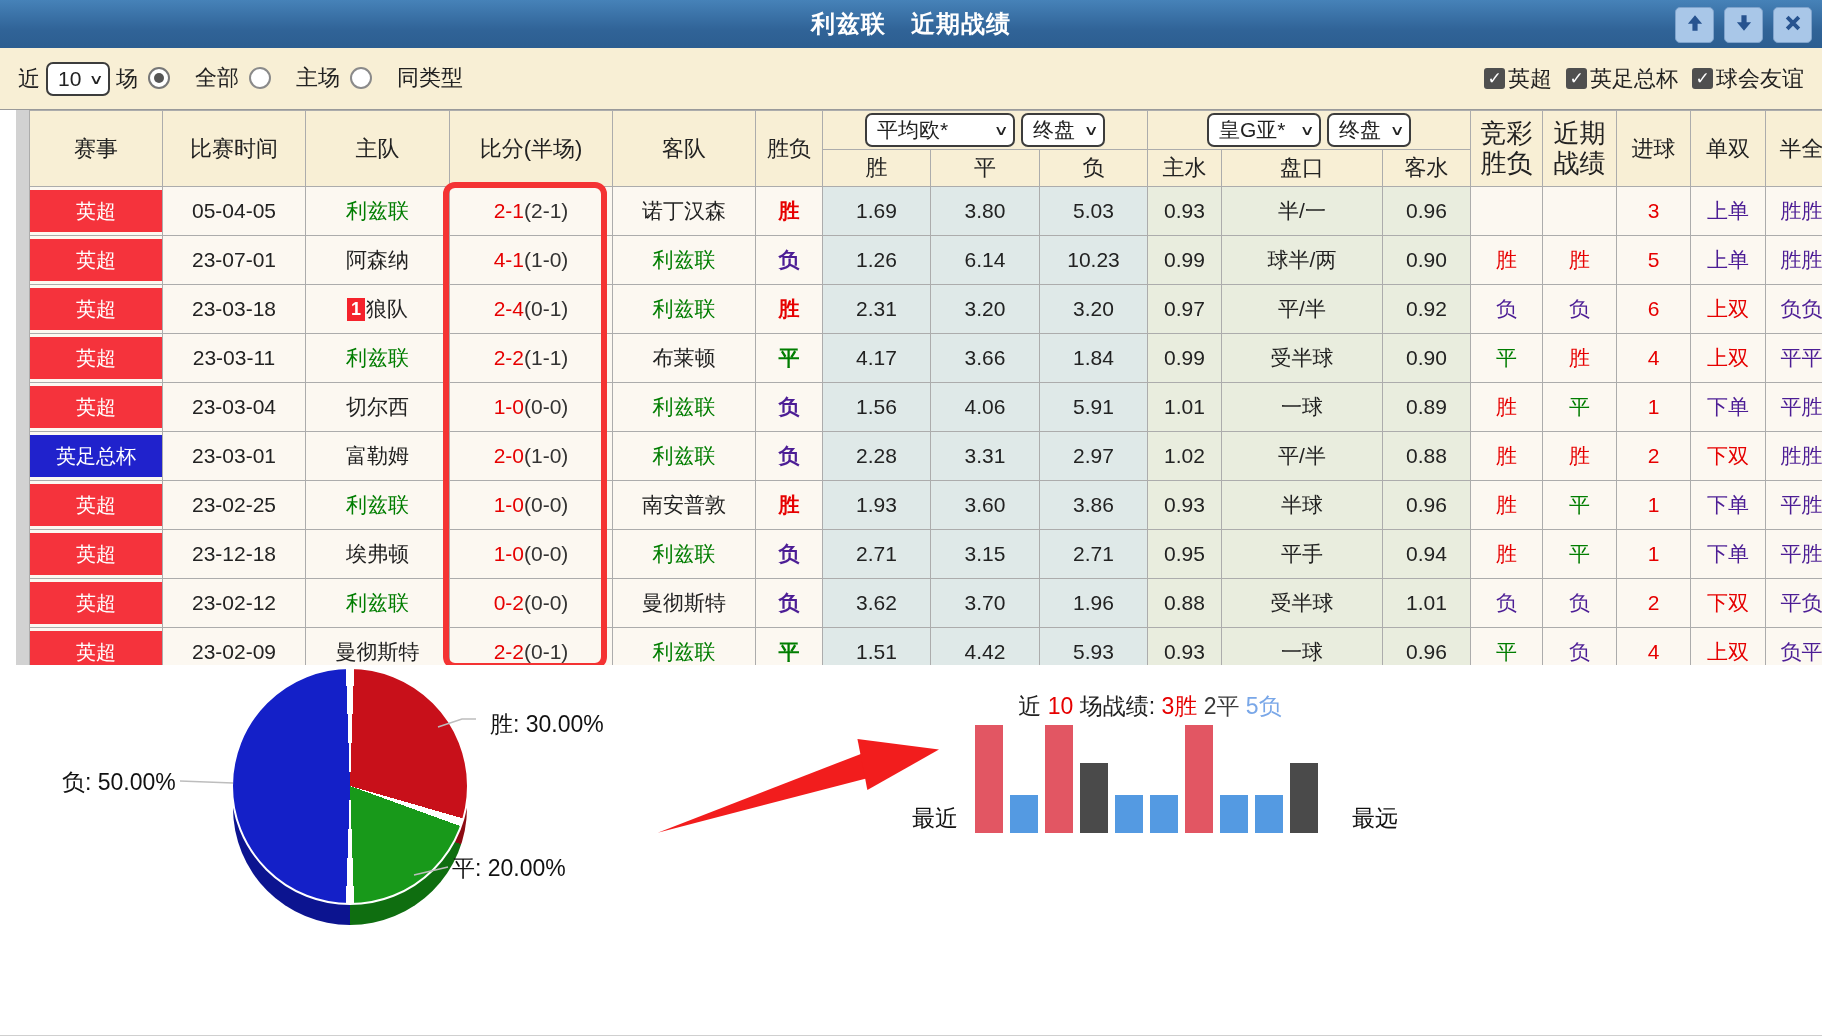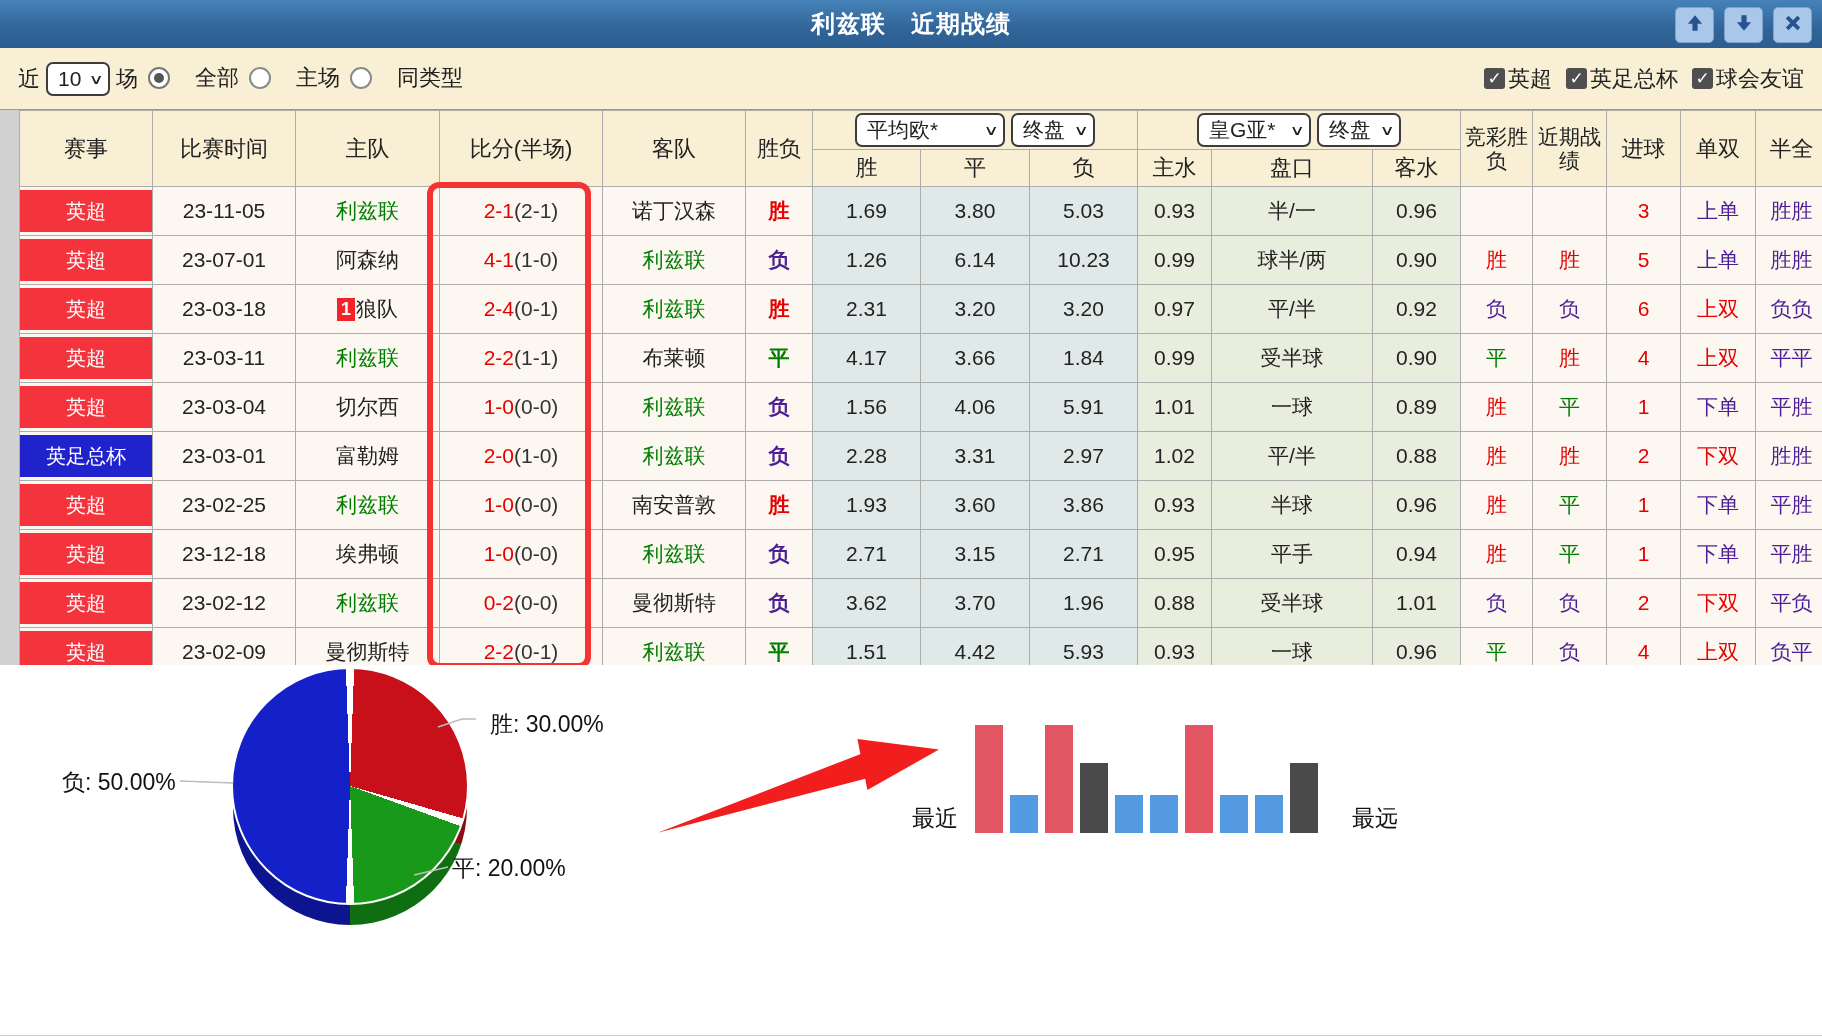--- a/index.html
+++ b/index.html
@@ -31,31 +31,31 @@
   .radio{width:22px;height:22px;border-radius:50%;border:2px solid #8A8A8A;background:#fff;
     display:inline-block;box-sizing:border-box;position:relative;margin-right:5px;}
   .radio.on{border-color:#777;}
   .radio.on::after{content:"";position:absolute;left:4px;top:4px;width:10px;height:10px;
     border-radius:50%;background:#555;}
   .leagues{margin-left:auto;display:flex;align-items:center;gap:14px;}
   .league{display:inline-flex;align-items:center;cursor:pointer;}
   .cbx{width:21px;height:21px;background:#4F4F4F;border-radius:3px;display:inline-block;
     color:#fff;font-size:17px;font-weight:bold;text-align:center;line-height:21px;margin-right:3px;}
   
-  .table-wrap{position:absolute;left:0;top:110px;width:1630px;height:555px;background:#D2D2D2;
-    padding:0 19px;box-sizing:border-box;}
+  .table-wrap{position:absolute;left:16px;top:110px;width:1630px;height:555px;background:#D2D2D2;
+    padding:0 13px;box-sizing:border-box;}
   table{border-collapse:collapse;table-layout:fixed;width:1808px;}
   th,td{border:1px solid #ACACAC;text-align:center;padding:0;overflow:hidden;}
   thead th{background:#F8EFD5;font-weight:normal;font-size:22px;color:#222;}
   tr.h1{height:38px;} tr.h2{height:37px;}
   tbody tr{height:48px;}
   td{background:#FCF8F1;font-size:21px;}
   td.odds{background:#DFE9E8;}
   td.asia{background:#E9EDDE;}
-  .wrapth{line-height:1.12;font-size:21px;}
+  .wrapth{line-height:1.12;font-size:26px;}
   .selcell{padding:2px 0;}
   .selcell .sel{vertical-align:middle;margin:0 3px;}
   .badge{display:block;margin:3px 0;height:42px;line-height:42px;color:#fff;font-size:20px;}
   .badge.red{background:#F5333C}.badge.blue{background:#2022CC}
   .rank{display:inline-block;background:#F5222B;color:#fff;font-size:18px;font-weight:bold;
     padding:1px 4px;margin-right:1px;vertical-align:1px;}
   .green{color:#007D00;}
   .s-main{color:#E60000;} .s-half{color:#333;}
   .c-red{color:#E60000}.c-blue{color:#4c1d95}.c-green{color:#007D00}
   .result-cell span{font-weight:bold;}
@@ -201,21 +201,21 @@
           <th>主水</th>
           <th>盘口</th>
           <th>客水</th>
         </tr>
       </thead>
       <tbody id="rowsBody">
           <tr>
             <td>
               <span class="badge red">英超</span>
             </td>
-            <td>23-11-05</td>
+            <td>05-04-05</td>
             <td><span class="green">利兹联</span></td>
             <td><span class="s-main">2-1</span><span class="s-half">(2-1)</span></td>
             <td><span>诺丁汉森</span></td>
             <td class="result-cell"><span class="c-red">胜</span></td>
             <td class="odds">1.69</td>
             <td class="odds">3.80</td>
             <td class="odds">5.03</td>
             <td class="asia">0.93</td>
             <td class="asia">半/一</td>
             <td class="asia">0.96</td>
@@ -429,20 +429,21 @@
     </svg>
     <div class="pie-lbl" id="lblWin">胜: 30.00%</div>
     <div class="pie-lbl" id="lblDraw">平: 20.00%</div>
     <div class="pie-lbl" id="lblLoss">负: 50.00%</div>
 
     <svg class="arrow-svg" width="300" height="76">
       <polygon points="2,64 224,24 224,50" fill="#F21D1D"></polygon>
       <polygon points="216,10 216,62 294,36" fill="#F21D1D"></polygon>
     </svg>
 
+    <div class="bar-title" id="barTitle"><span class="t-black">近 </span><span class="t-red">10</span><span class="t-black"> 场战绩: </span><span class="t-red">3胜</span><span class="t-dark"> 2平 </span><span class="t-lblue">5负</span></div>
     <div class="lbl-near">最近</div>
     <div class="bars" id="barsBox">
         <div class="bar" style="height: 108px; background: rgb(226, 86, 99);"></div>
         <div class="bar" style="height: 38px; background: rgb(84, 154, 226);"></div>
         <div class="bar" style="height: 108px; background: rgb(226, 86, 99);"></div>
         <div class="bar" style="height: 70px; background: rgb(74, 74, 74);"></div>
         <div class="bar" style="height: 38px; background: rgb(84, 154, 226);"></div>
         <div class="bar" style="height: 38px; background: rgb(84, 154, 226);"></div>
         <div class="bar" style="height: 108px; background: rgb(226, 86, 99);"></div>
         <div class="bar" style="height: 38px; background: rgb(84, 154, 226);"></div>

